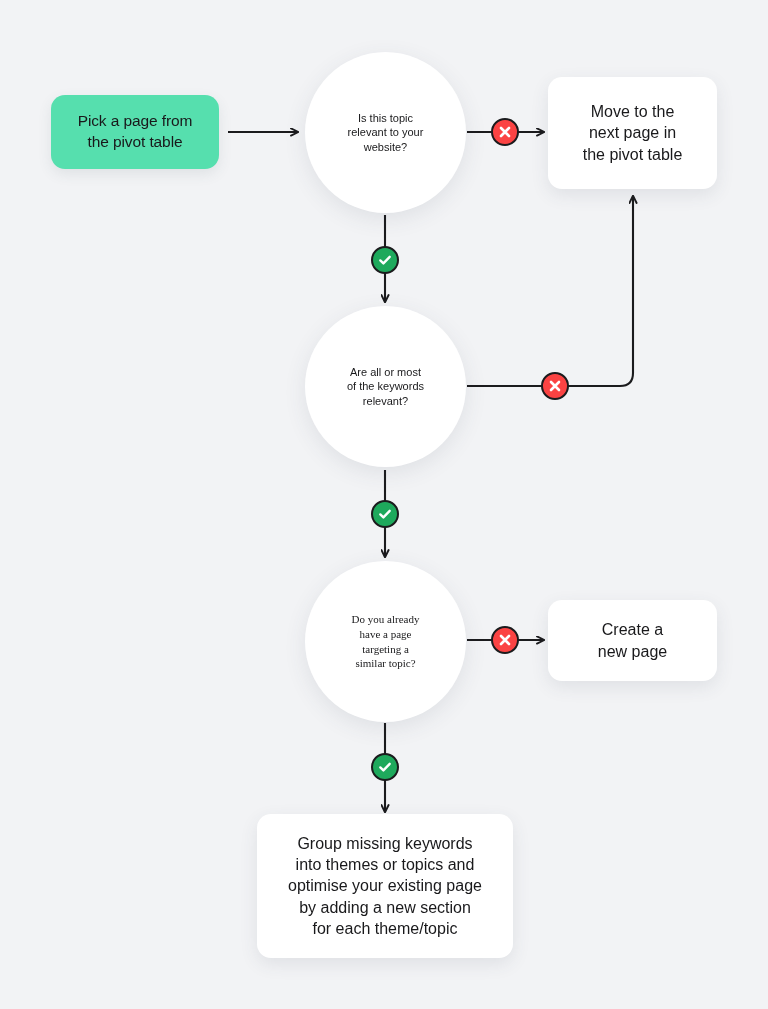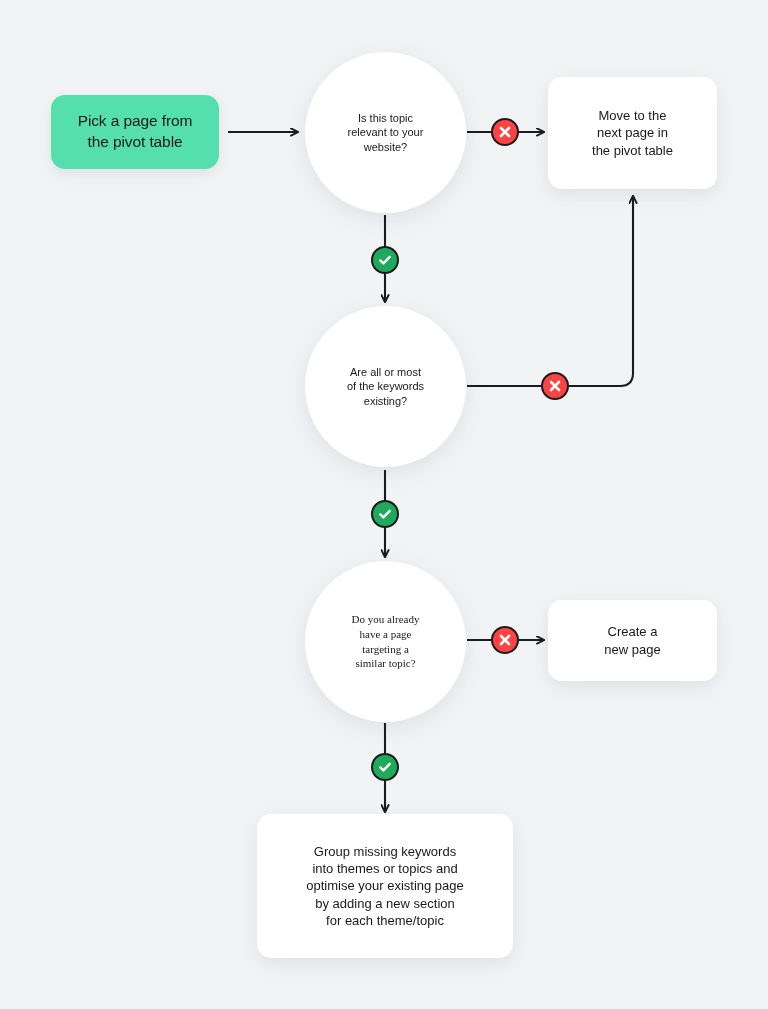--- a/index.html
+++ b/index.html
@@ -64,21 +64,21 @@
     box-shadow: 0 6px 22px rgba(60, 70, 90, 0.10);
     font-size: 11px;
     font-weight: normal;
   }
 
   
   .node-box {
     background: #ffffff;
     border-radius: 14px;
     box-shadow: 0 6px 18px rgba(60, 70, 90, 0.10);
-    font-size: 13px;
+    font-size: 16px;
     font-weight: normal;
   }
 
   
   .badge {
     position: absolute;
     width: 28px;
     height: 28px;
     border-radius: 50%;
     display: flex;
@@ -134,21 +134,21 @@
 
   <div class="node node-box" style="left:548px; top:77px; width:169px; height:112px;">
     <span class="node-text">Move to the
 next page in
 the pivot table</span>
   </div>
 
   <div class="node node-decision" style="left:305px; top:306px; width:161px; height:161px;">
     <span class="node-text">Are all or most
 of the keywords
-existing?</span>
+relevant?</span>
   </div>
 
   <div class="node node-decision" style="left:305px; top:561px; width:161px; height:161px;font-family:Liberation Serif, serif;">
     <span class="node-text">Do you already
 have a page
 targeting a
 similar topic?</span>
   </div>
 
   <div class="node node-box" style="left:257px; top:814px; width:256px; height:144px;">

